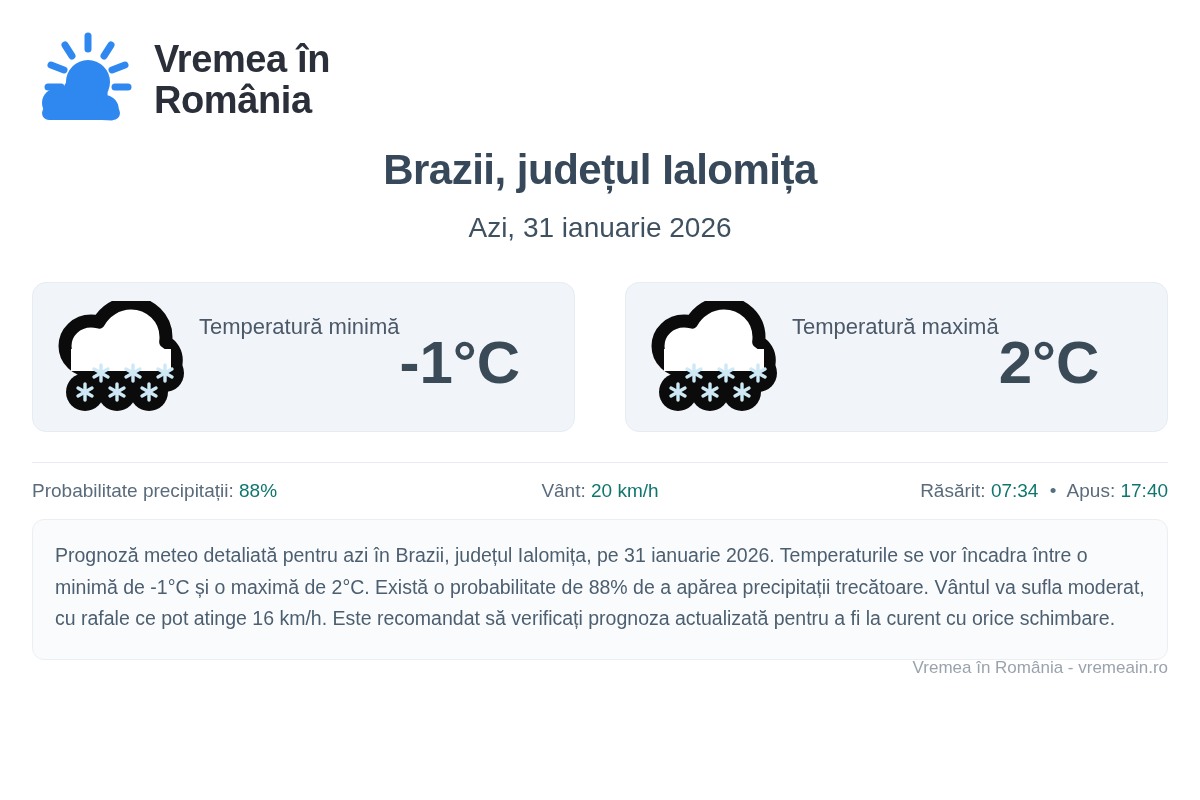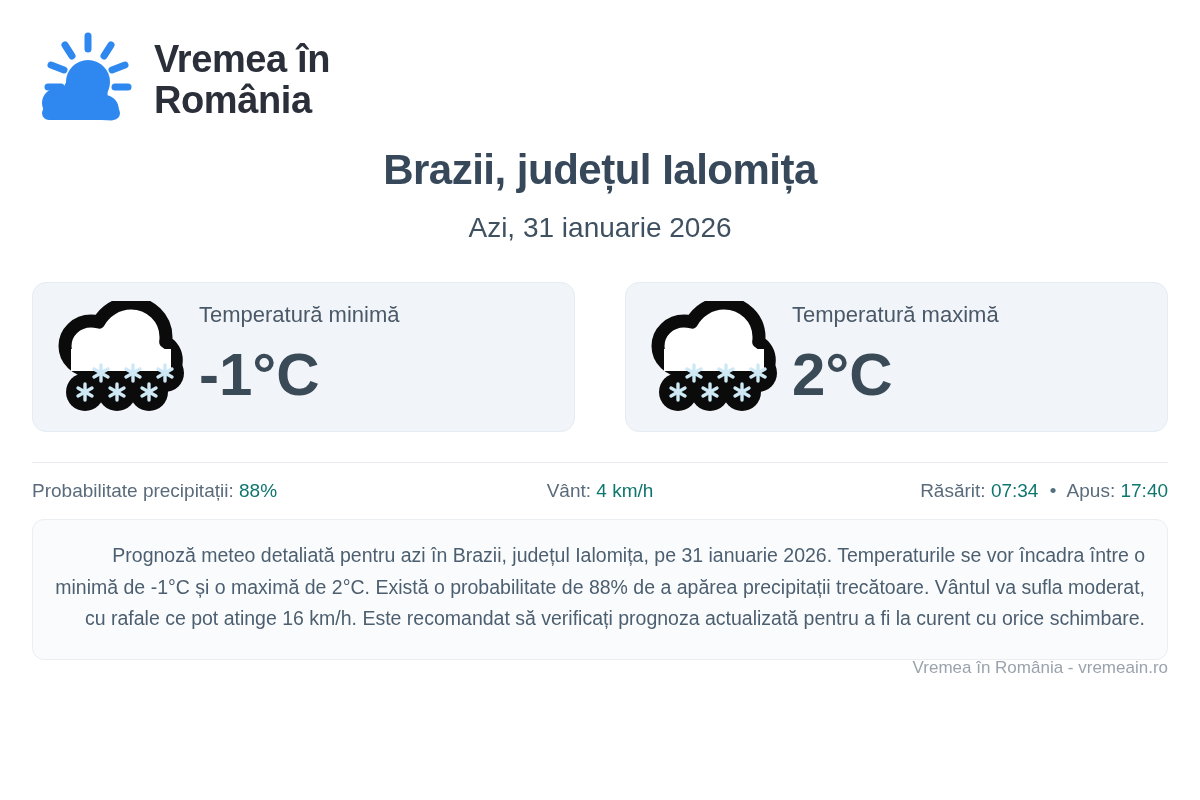--- a/index.html
+++ b/index.html
@@ -81,21 +81,20 @@
     padding: 0 22px;
     gap: 12px;
   }
   .card-icon {
     width: 132px;
     height: 112px;
     flex: 0 0 132px;
   }
   .card-body {
     display: flex;
-    flex-direction: column;
     justify-content: center;
     padding-bottom: 4px;
   }
   .card-label {
     font-size: 22px;
     color: #4a5867;
     line-height: 1.1;
   }
   .card-value {
     font-size: 60px;
@@ -129,21 +128,20 @@
   
   .description {
     background: #fafbfc;
     border: 1px solid #eceff2;
     border-radius: 12px;
     padding: 20px 22px 24px 22px;
     font-size: 19.5px;
     line-height: 1.62;
     color: #4c5f70;
     box-sizing: border-box;
-    text-align: right;
   }
 
   
   .footer {
     position: absolute;
     right: 32px;
     bottom: 14px;
     font-size: 17px;
     color: #9aa3ad;
   }
@@ -294,21 +292,21 @@
 
   <div class="divider"></div>
 
   <div class="stats">
     <div class="stat">
       <span>Probabilitate precipitații:</span>
       <span class="val">88%</span>
     </div>
     <div class="stat center">
       <span>Vânt:</span>
-      <span class="val">4 km/h</span>
+      <span class="val">20 km/h</span>
     </div>
     <div class="stat right">
       <span>Răsărit:</span>
       <span class="val">07:34</span>
       <span class="sep">•</span>
       <span>Apus:</span>
       <span class="val">17:40</span>
     </div>
   </div>
 

